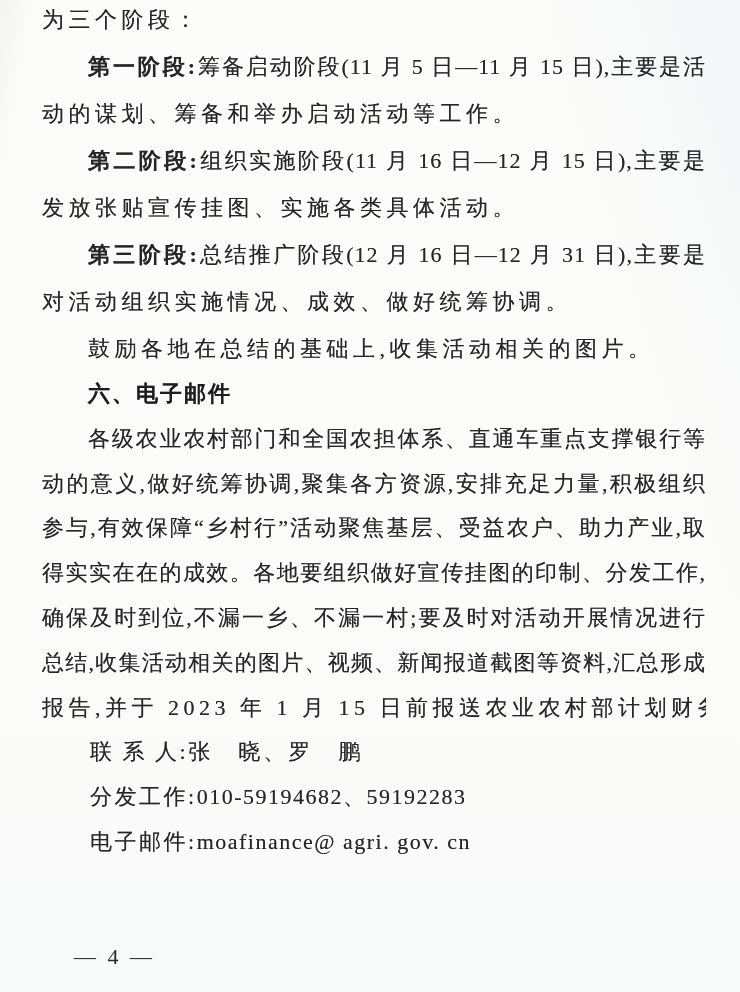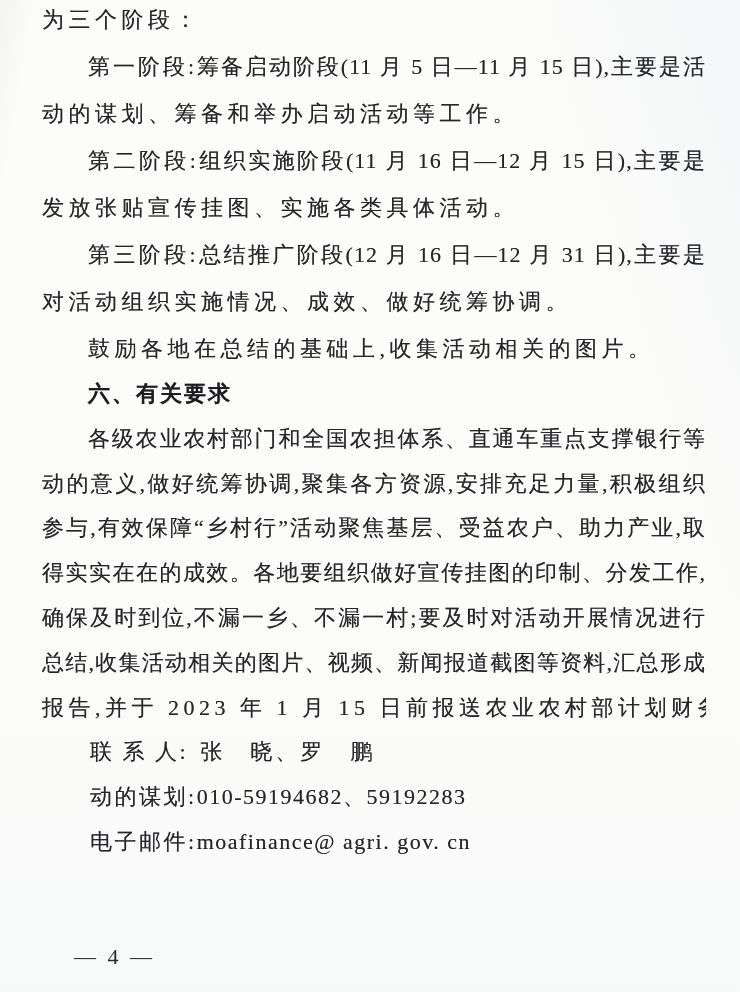--- a/index.html
+++ b/index.html
@@ -30,31 +30,31 @@
   
   .just {
     white-space: normal;
     text-align: justify;
     text-align-last: justify;
     letter-spacing: 1px;
   }
   
   .sp  { letter-spacing: 4.5px; }
   .ind { text-indent: 46px; }
-  .b   { font-weight: 400; letter-spacing: 2px; }
+  .b   { font-weight: 700; letter-spacing: 2px; }
   .head {
     font-family: "Liberation Sans", "DejaVu Sans", sans-serif;
     font-weight: 700;
     letter-spacing: 2px;
     color: #1d1d21;
   }
   .cline { padding-left: 48px; }
   .clabel { letter-spacing: 2.5px; }
   .cval   { letter-spacing: 1.5px; text-align: right; }
-  .cval-name { letter-spacing: 3px; margin-left: 12px; }
+  .cval-name { letter-spacing: 3px; }
   .footer {
     position: absolute;
     left: 74px; top: 944px;
     font-size: 22px;
     letter-spacing: 3px;
     color: #2a2a2e;
   }
 </style>
 </head>
 <body>
@@ -67,30 +67,30 @@
       <div class="line just ind"><span class="b">第一阶段:</span><span>筹备启动阶段(11 月 5 日—11 月 15 日),主要是活</span></div>
       <div class="line sp">动的谋划、筹备和举办启动活动等工作。</div>
       <div class="line just ind"><span class="b">第二阶段:</span><span>组织实施阶段(11 月 16 日—12 月 15 日),主要是</span></div>
       <div class="line sp">发放张贴宣传挂图、实施各类具体活动。</div>
       <div class="line just ind"><span class="b">第三阶段:</span><span>总结推广阶段(12 月 16 日—12 月 31 日),主要是</span></div>
       <div class="line sp">对活动组织实施情况、成效、做好统筹协调。</div>
       <div class="line sp ind">鼓励各地在总结的基础上,收集活动相关的图片。</div>
     </div>
 
     <div class="secB">
-      <div class="line head ind">六、有关要求</div>
+      <div class="line head ind">六、电子邮件</div>
       <div class="line just ind">各级农业农村部门和全国农担体系、直通车重点支撑银行等</div>
       <div class="line just">动的意义,做好统筹协调,聚集各方资源,安排充足力量,积极组织</div>
       <div class="line just">参与,有效保障“乡村行”活动聚焦基层、受益农户、助力产业,取</div>
       <div class="line just">得实实在在的成效。各地要组织做好宣传挂图的印制、分发工作,</div>
       <div class="line just">确保及时到位,不漏一乡、不漏一村;要及时对活动开展情况进行</div>
       <div class="line just">总结,收集活动相关的图片、视频、新闻报道截图等资料,汇总形成</div>
       <div class="line sp">报告,并于 2023 年 1 月 15 日前报送农业农村部计划财务司。</div>
 
       <div class="line cline"><span class="clabel">联 系 人:</span><span class="cval-name">张　晓、罗　鹏</span></div>
-      <div class="line cline"><span class="clabel">动的谋划:</span><span class="cval">010-59194682、59192283</span></div>
+      <div class="line cline"><span class="clabel">分发工作:</span><span class="cval">010-59194682、59192283</span></div>
       <div class="line cline"><span class="clabel">电子邮件:</span><span class="cval">moafinance@ agri. gov. cn</span></div>
     </div>
 
   </div>
 
   <div class="footer">— 4 —</div>
 </div>
 
 </body></html>

